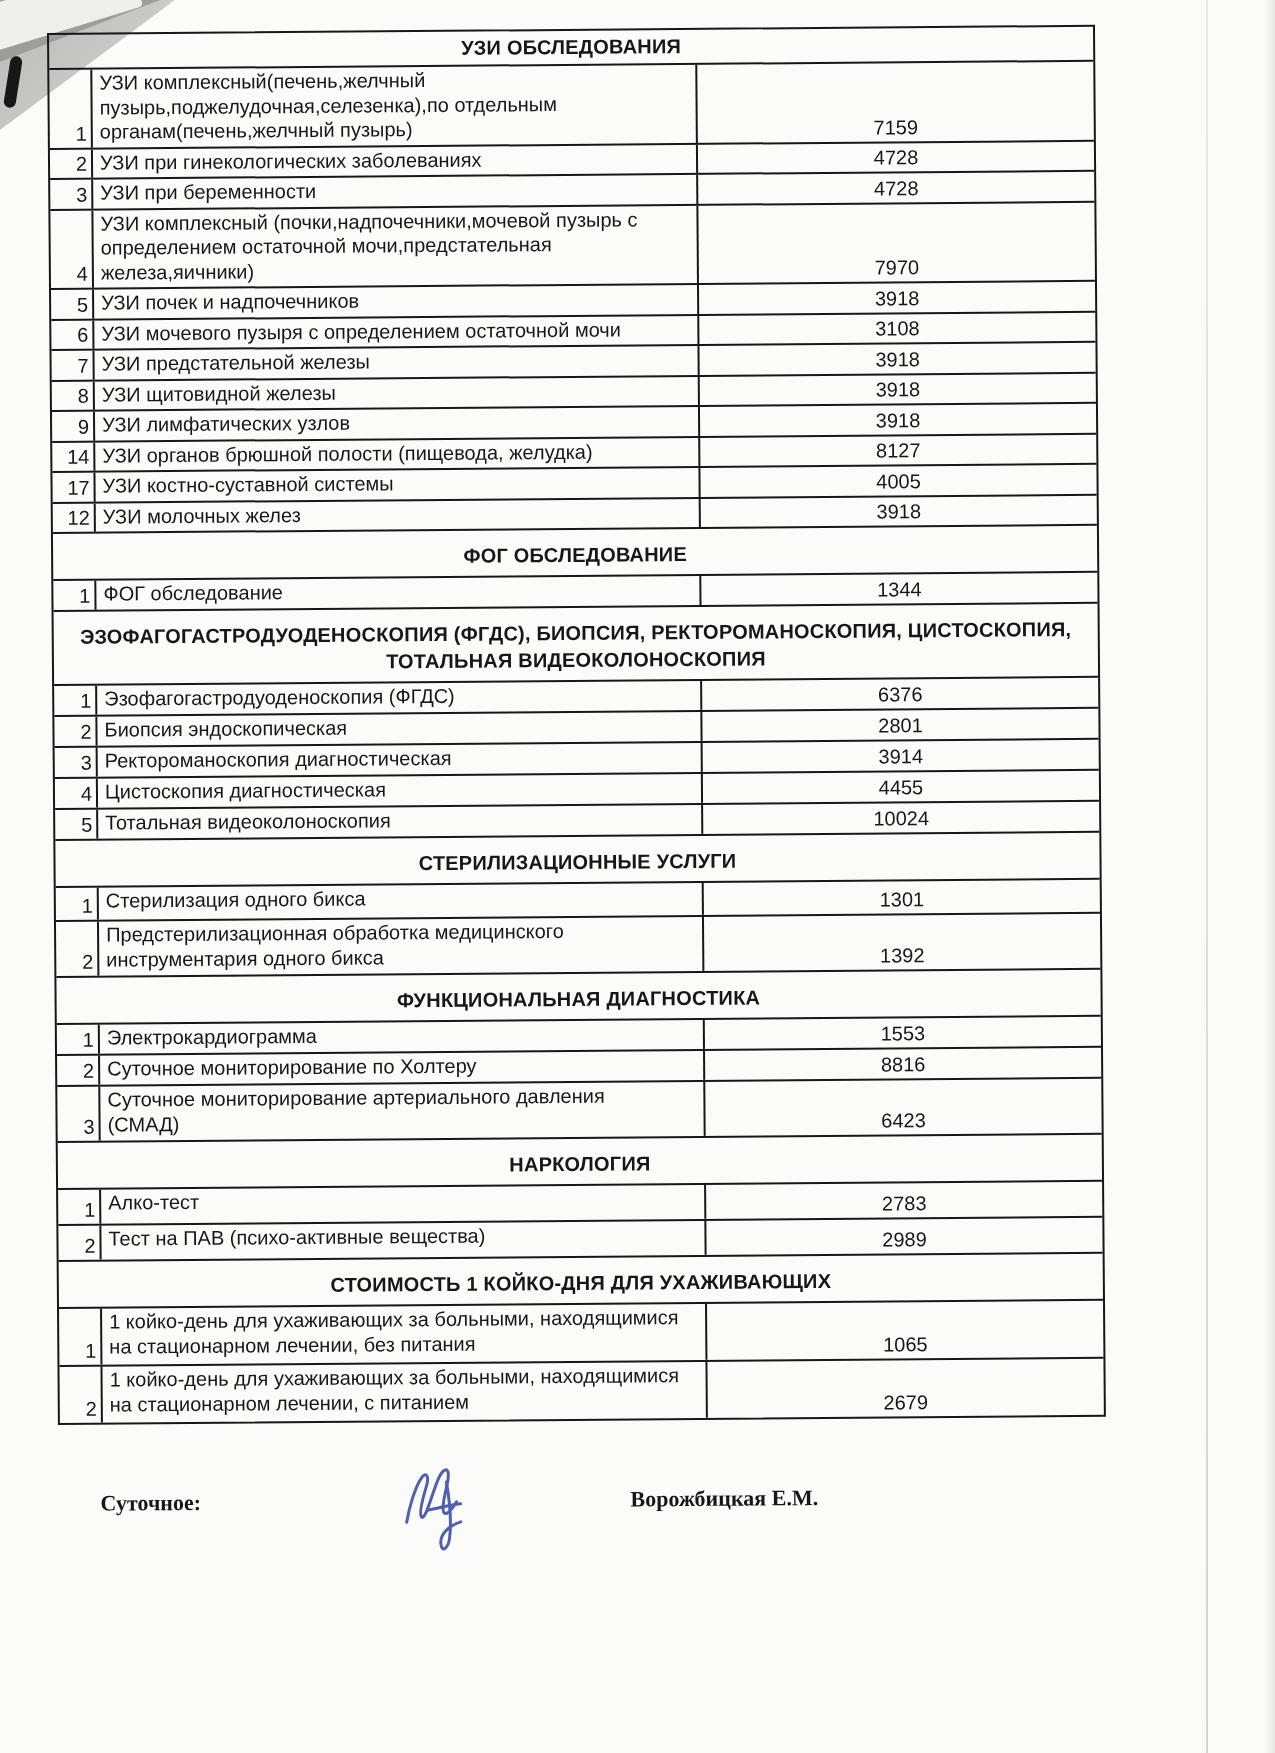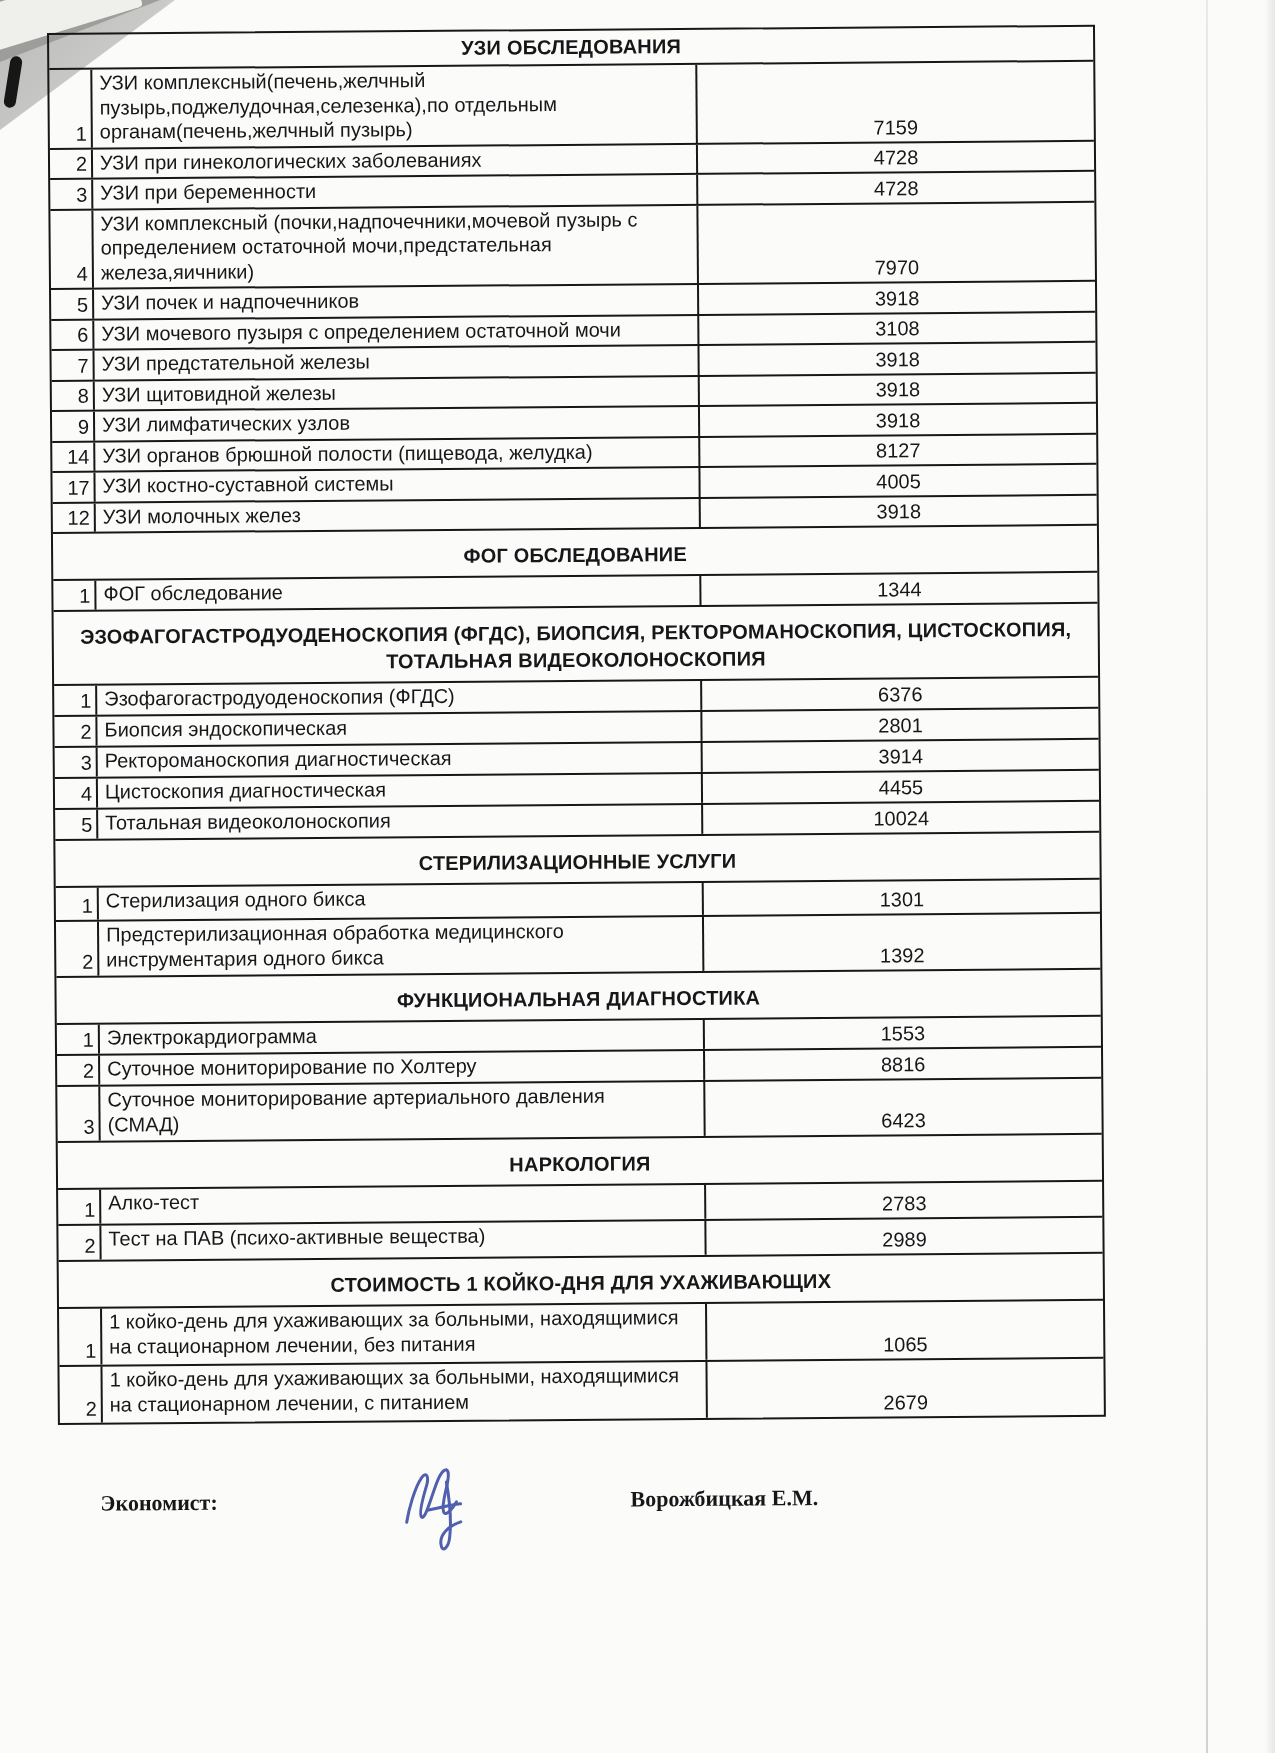--- a/index.html
+++ b/index.html
@@ -290,21 +290,21 @@
           </div>
           <div class="row">
             <div class="cell num">2</div>
             <div class="cell desc">1 койко-день для ухаживающих за больными, находящимися<br>на стационарном лечении, с питанием</div>
             <div class="cell price">2679</div>
           </div>
         </div>
       </div>
 
     <div class="signature-block">
-      <span class="sig-label">Экономист:</span>
+      <span class="sig-label">Суточное:</span>
       <svg class="sig-svg" width="110" height="120" viewBox="0 0 110 120">
         <g fill="none" stroke="#3e4ea6" stroke-width="3" stroke-linecap="round" stroke-linejoin="round" opacity="0.9">
           <path d="M 18 70 C 20 58, 26 36, 33 26 C 38 19, 41 24, 38 34 C 34 47, 30 62, 33 65 C 37 68, 44 40, 50 27 C 54 18, 60 14, 60 23 C 60 34, 52 52, 55 60 C 57 65, 64 57, 68 50"></path>
           <path d="M 58 30 C 61 48, 63 66, 61 84 C 60 96, 53 102, 52 92 C 51 82, 60 74, 72 70"></path>
           <path d="M 40 58 C 50 56, 62 53, 72 52"></path>
         </g>
       </svg>
       <span class="sig-name">Ворожбицкая Е.М.</span>
     </div>
 

